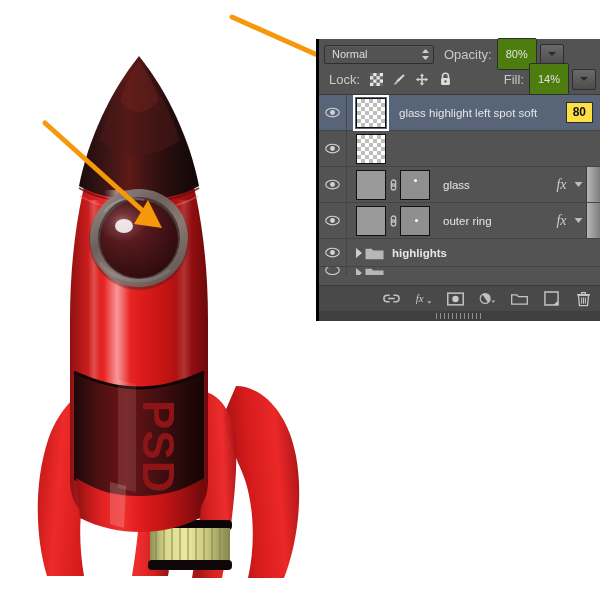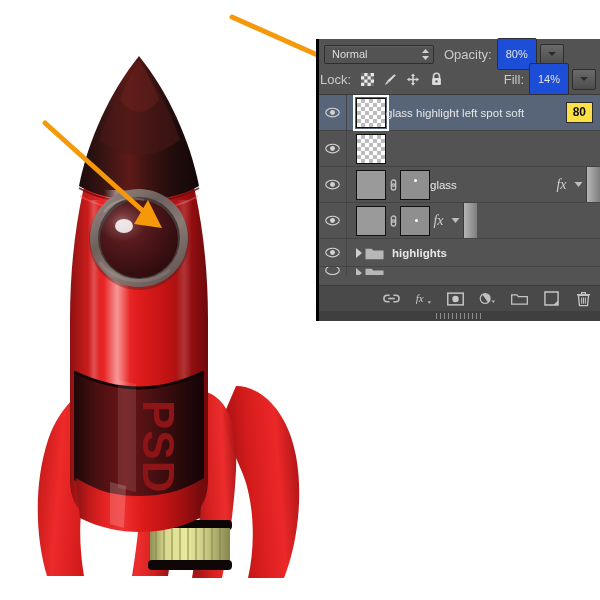--- a/index.html
+++ b/index.html
@@ -26,35 +26,35 @@
     font-size:11px;
     box-sizing:border-box;
     border-left:3px solid #000000;
     margin-top:39px;
   }
   .panel-top{
     height:56px;background:#535353;box-sizing:border-box;
     padding:0;border-bottom:1px solid #3a3a3a;
   }
   .row-blend{display:flex;align-items:center;height:27px;padding:3px 4px 0 5px;box-sizing:border-box;}
-  .row-lock{display:flex;align-items:center;height:26px;padding:0 4px 0 1px;box-sizing:border-box;}
+  .row-lock{display:flex;align-items:center;height:26px;padding:0 4px 0 10px;box-sizing:border-box;}
 
   .blend-select{
     width:110px;height:19px;background:#535353;border:1px solid #2e2e2e;
     border-radius:2px;
     display:flex;align-items:center;justify-content:space-between;
     padding:0 3px 0 7px;box-sizing:border-box;
     color:#dcdcdc;font-size:11px;
     box-shadow:inset 0 1px 0 #5f5f5f;
   }
   .spin{display:flex;flex-direction:column;line-height:0;color:#cfcfcf;font-size:8px;}
 
   .lbl{color:#c9c9c9;font-size:13px;margin-right:5px;white-space:nowrap;}
   .numfield{
-    height:32px;min-width:40px;background:#1d4ed8;border:1px solid #2e2e2e;border-radius:2px;
+    height:32px;min-width:40px;background:#4d7c0f;border:1px solid #2e2e2e;border-radius:2px;
     display:flex;align-items:center;justify-content:center;color:#e2e2e2;font-size:11px;
     padding:0 6px;box-sizing:border-box;
   }
   .dropbtn{
     width:22px;height:19px;margin-left:3px;
     background:linear-gradient(#6a6a6a,#4d4d4d);
     border:1px solid #2e2e2e;border-radius:2px;
     display:flex;align-items:center;justify-content:center;
   }
   .caret-d{width:0;height:0;border-left:4px solid transparent;border-right:4px solid transparent;border-top:4px solid #2a2a2a;}
@@ -85,21 +85,21 @@
     background-size:8px 8px;background-position:0 0,4px 4px;background-color:#fff;
   }
   .thumb-sel-ring{outline:2px solid #fff;outline-offset:1px;}
   .mask-thumb{
     width:30px;height:30px;box-sizing:border-box;border:1px solid #111;background:#8f8f8f;
     position:relative;
   }
   .mask-dot{position:absolute;width:3px;height:3px;background:#fff;border-radius:50%;}
   .link-ic{width:14px;display:flex;align-items:center;justify-content:center;}
   .layer-name{
-    flex:1;color:#e6e6e6;font-size:11.5px;white-space:nowrap;overflow:hidden;
+    flex:1;padding-left:13px;color:#e6e6e6;font-size:11.5px;white-space:nowrap;overflow:hidden;
   }
   .badge-80{
     background:#fde047;border:1px solid #2b2b2b;color:#111;
     font-size:12px;font-weight:bold;line-height:1;
     padding:3px 6px 4px;margin-right:7px;
     font-family:"Liberation Sans", sans-serif;
   }
   .fx-cell{width:17px;color:#cfcfcf;font-style:italic;font-family:"Liberation Serif",serif;font-size:14px;text-align:center;}
   .fx-arrow{width:16px;display:flex;align-items:center;justify-content:center;}
   .rowscroll{
@@ -432,20 +432,21 @@
           <span class="link-ic">
             <svg width="11" height="14" viewBox="0 0 10 14">
               <path d="M5,2 A2.2,2.2 0 0 1 7.2,4.2 L7.2,6 A2.2,2.2 0 0 1 2.8,6 L2.8,4.2 A2.2,2.2 0 0 1 5,2 Z" fill="none" stroke="#c0c0c0" stroke-width="1.3"></path>
               <path d="M5,12 A2.2,2.2 0 0 1 2.8,9.8 L2.8,8 A2.2,2.2 0 0 1 7.2,8 L7.2,9.8 A2.2,2.2 0 0 1 5,12 Z" fill="none" stroke="#c0c0c0" stroke-width="1.3"></path>
             </svg>
           </span>
           <div class="mask-thumb">
             <span class="mask-dot" style="left:14px;top:12px;"></span>
           </div>
         </div>
+        <div class="layer-name">outer ring</div>
         <div class="fx-cell">fx</div>
         <div class="fx-arrow">
           <svg width="9" height="7" viewBox="0 0 9 7">
               <polygon points="0.5,1 8.5,1 4.5,6" fill="#bdbdbd"></polygon>
             </svg>
         </div>
         <div class="rowscroll"></div>
       </div>
 
       <div class="layer-row" style="height:28px;font-weight:bold;">

